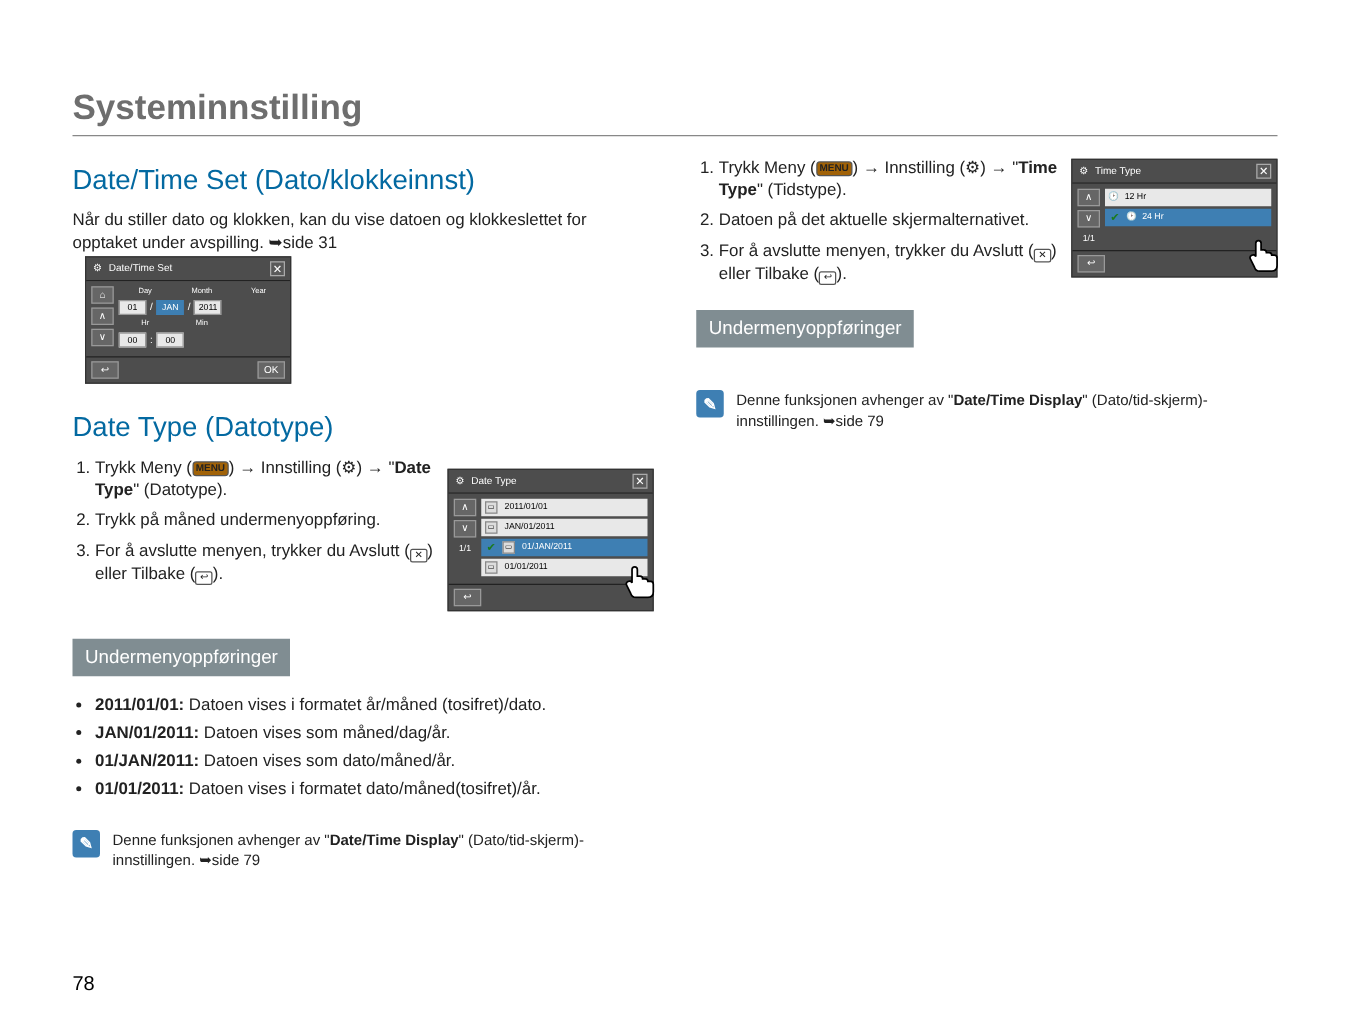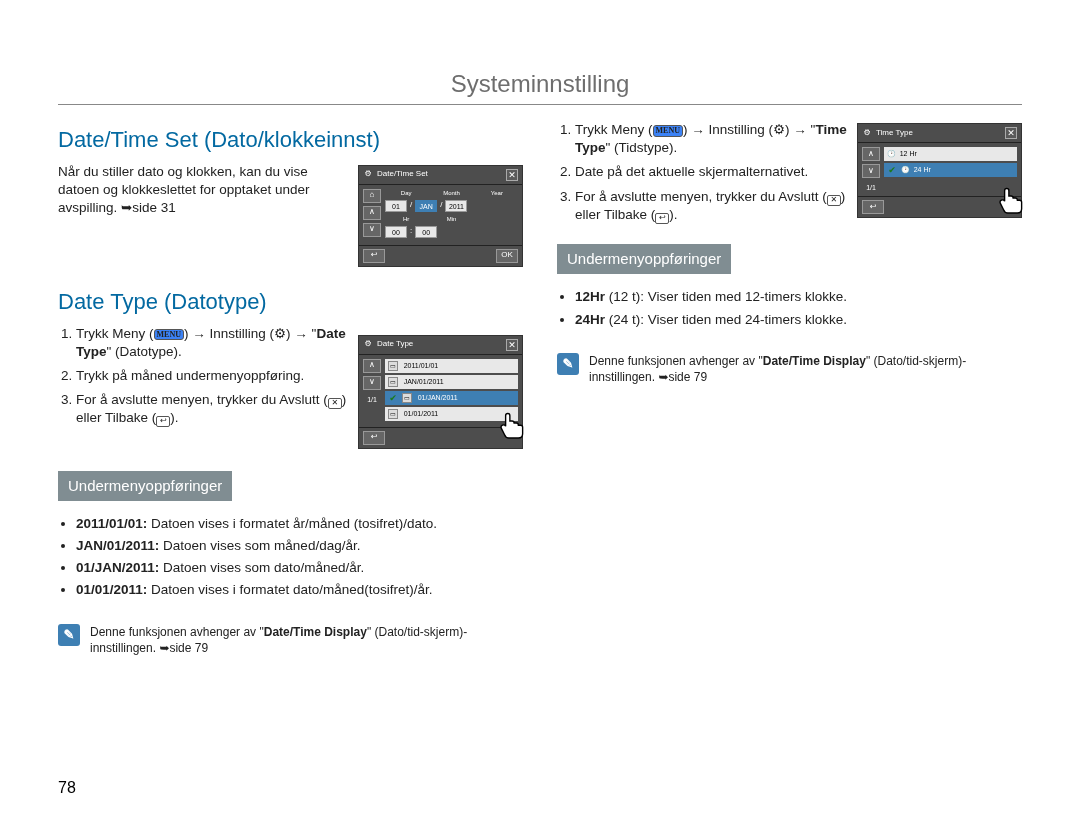--- a/index.html
+++ b/index.html
@@ -12,24 +12,24 @@
     color: #000;
   }
   .page {
     padding: 70px 58px 0 58px;
   }
   .header-line {
     border-bottom: 1px solid #888;
     margin-bottom: 8px;
   }
   .page-title {
-    text-align: center;
-    font-size: 24px;
+    text-align: left;
+    font-size: 28px;
     color: #6e6e6e;
-    font-weight: 400;
+    font-weight: 700;
     padding-bottom: 6px;
   }
   .columns {
     display: flex;
     gap: 34px;
     margin-top: 8px;
   }
   .col {
     flex: 1;
     font-size: 13.5px;
@@ -46,22 +46,21 @@
   .steps li { margin-bottom: 6px; }
   .inline-pill {
     display: inline-block;
     border: 1px solid #555;
     border-radius: 3px;
     font-size: 8px;
     font-weight: bold;
     padding: 0 2px;
     line-height: 1.2;
     vertical-align: 1px;
-    background: #3b82f6;
-    font-family: Liberation Serif, serif;
+    background: #a16207;
   }
   .inline-icon {
     display: inline-flex;
     align-items: center;
     justify-content: center;
     width: 14px; height: 11px;
     border: 1px solid #555;
     border-radius: 2px;
     font-size: 8px;
     vertical-align: -1px;
@@ -159,21 +158,21 @@
     padding:3px 4px; border-top:1px solid #222;
   }
   .dev-foot .dev-btn { width:22px; height:14px; font-size:8px; background:#666;}
   .dev-ok { color:#fff; font-weight:normal; width:26px; }
   .hand {
     position:absolute; width:34px; height:34px;
     pointer-events:none; color:#000;
   }
   .hand svg { width:100%; height:100%; }
   .dev-wrap { position:relative; display:inline-block; float:right; }
-  .col-top-row { display:flex; align-items:flex-start; }
+  .col-top-row { display:flex; align-items:flex-start;flex-direction:column; }
   .col-top-row .txt { flex:1; }
   .clr { clear:both; }
   .dev-check {
     width:10px; height:10px; display:inline-flex;
     align-items:center; justify-content:center;
     color:#1b7a1b; font-size:9px;
   }
   .dev-datebox {
     border:1px solid #888; background:#ddd; color:#000;
     font-size:6px; padding:0 1px; margin-right:2px;
@@ -354,32 +353,28 @@
           <svg viewBox="0 0 32 32">
               <path d="M10 18 L10 10 Q10 8 12 8 Q14 8 14 10 L14 15 L16 15 Q18 15 18 17 L20 17 Q22 17 22 19 L24 19 Q26 19 26 21 L26 27 Q26 31 22 31 L13 31 Q10 31 9 28 L6 22 Q5 20 7 19 Q9 18 10 20 Z" fill="#fff" stroke="#000" stroke-width="1.3"></path>
             </svg>
         </div>
       </div>
 
       <ol class="steps body-text">
         <li>
           <span>Trykk Meny (</span><span class="inline-pill">MENU</span><span>) </span><span class="arrow-r">→</span><span> Innstilling (</span><span>⚙</span><span>) </span><span class="arrow-r">→</span><span> "</span><b>Time Type</b><span>" (Tidstype).</span>
         </li>
-        <li>Date på det aktuelle skjermalternativet.</li>
+        <li>Datoen på det aktuelle skjermalternativet.</li>
         <li>
           <span>For å avslutte menyen, trykker du Avslutt (</span><span class="inline-icon">✕</span><span>) eller Tilbake (</span><span class="inline-icon">↩</span><span>).</span>
         </li>
       </ol>
       <div class="clr"></div>
 
       <div class="sub-head-block">Undermenyoppføringer</div>
-      <ul class="bullets body-text">
-        <li><b>12Hr</b><span> (12 t): Viser tiden med 12-timers klokke.</span></li>
-        <li><b>24Hr</b><span> (24 t): Viser tiden med 24-timers klokke.</span></li>
-      </ul>
 
       <div class="note">
         <div class="note-icon">✎</div>
         <div>
           <span>Denne funksjonen avhenger av "</span><b>Date/Time Display</b><span>" (Dato/tid-skjerm)-innstillingen. </span><span class="arrow-r">➥</span><span>side 79</span>
         </div>
       </div>
     </div>
   </div>
 </div>

